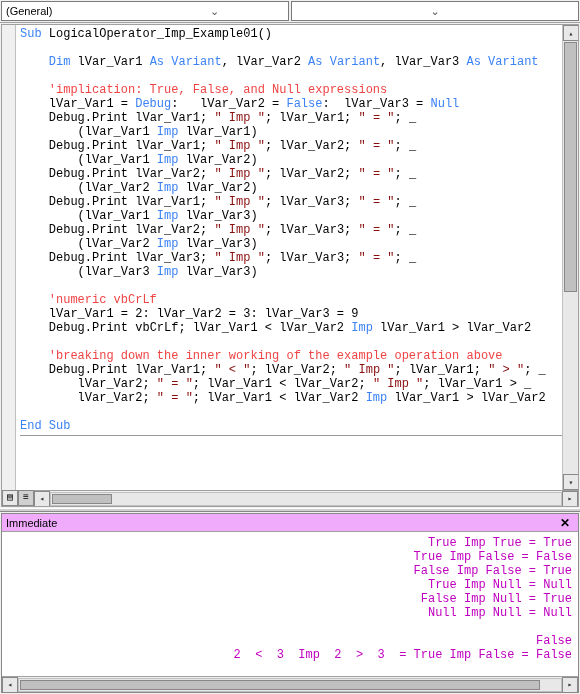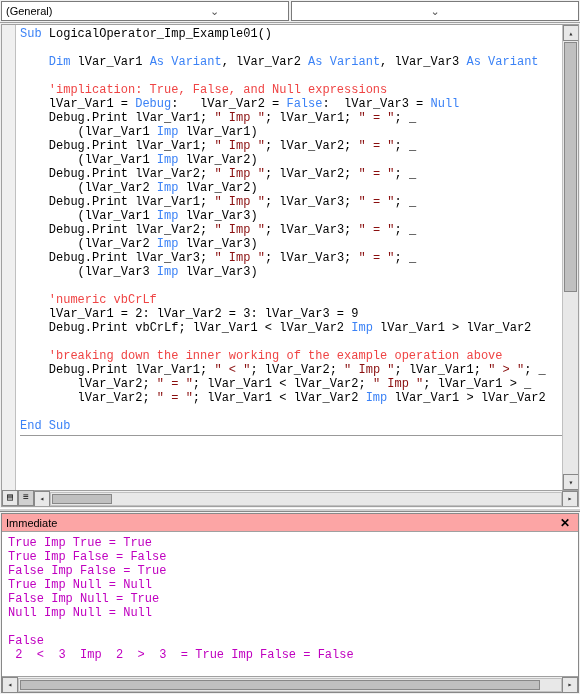--- a/index.html
+++ b/index.html
@@ -136,21 +136,21 @@
     display: flex;
     flex-direction: column;
     background: #fff;
     border: 1px solid #888;
     margin: 1px;
     height: 180px;
   }
   .imm-header {
     display: flex;
     align-items: center;
-    background: #fca5a5;
+    background: #f0abfc;
     border-bottom: 1px solid #a0a0a0;
     height: 18px;
     font-family: "Segoe UI", Tahoma, sans-serif;
     font-size: 11px;
     padding: 0 2px 0 4px;
   }
   .imm-header span { flex: 1; }
   .close-btn {
     width: 16px;
     height: 14px;
@@ -161,20 +161,21 @@
     font-weight: bold;
     cursor: pointer;
   }
   .imm-body {
     flex: 1;
     padding: 4px 6px;
     white-space: pre;
     color: #c000c0;
     line-height: 14px;
     overflow: auto;
+    text-align: right;
   }
   .vscroll {
     position: absolute;
     right: 0;
     top: 0;
     bottom: 0;
     width: 16px;
     background: #f0f0f0;
     border-left: 1px solid #c0c0c0;
     display: flex;

